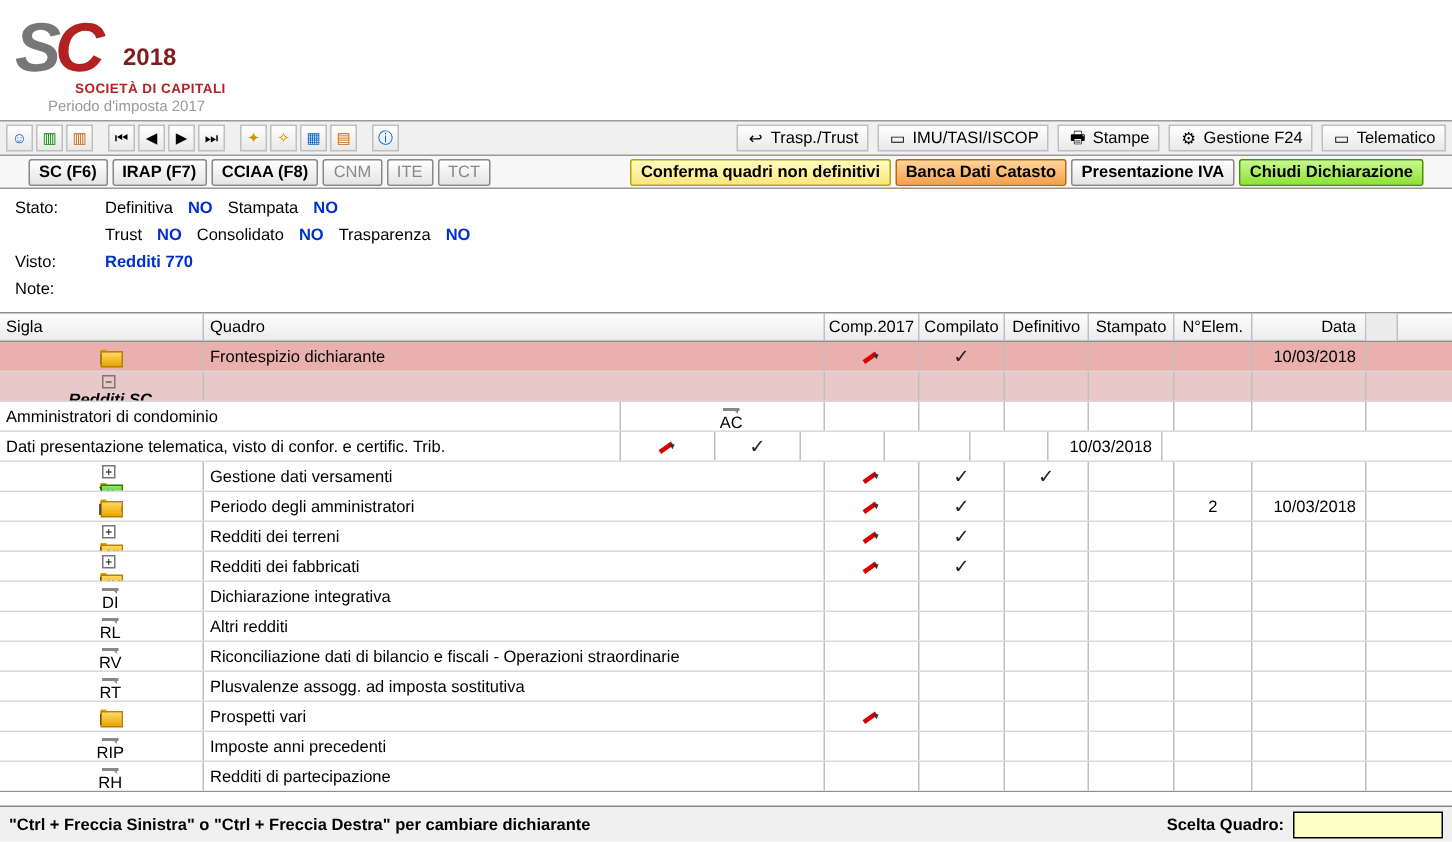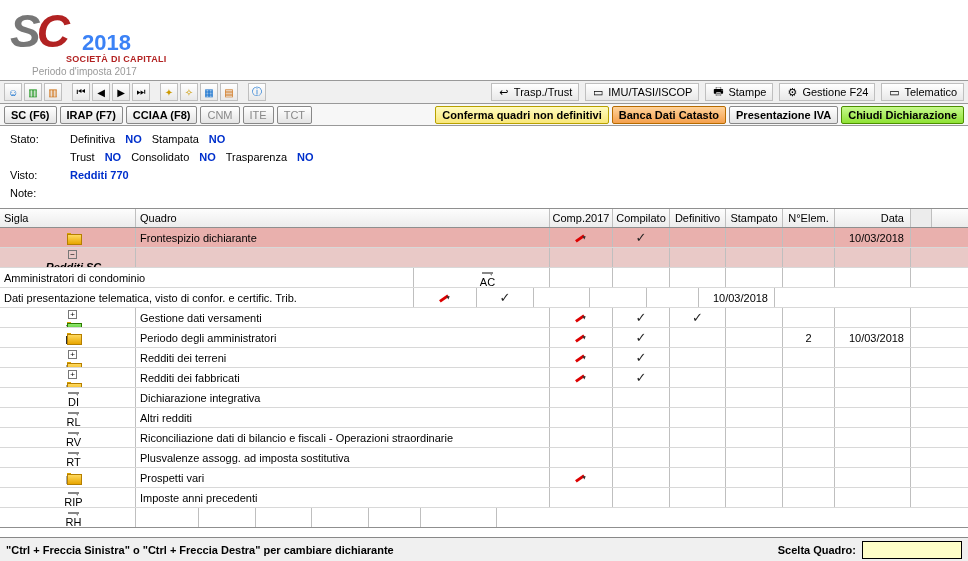--- a/index.html
+++ b/index.html
@@ -25,34 +25,34 @@
   .logo-sc {
     font-size: 46px;
     font-weight: bold;
     font-style: italic;
     letter-spacing: -4px;
     display: inline-block;
   }
   .logo-s { color: #777; }
   .logo-c { color: #b22222; }
   .logo-year {
-    color: #3b82f6;
-    font-size: 22px;
+    color: #7f1d1d;
+    font-size: 16px;
     font-weight: bold;
     position: absolute;
     top: 26px;
     left: 72px;
   }
   .logo-sub {
     color: #b22222;
     font-size: 9px;
     font-weight: bold;
     position: absolute;
     top: 50px;
-    left: 56px;
+    left: 40px;
     letter-spacing: 0.3px;
   }
   .logo-period {
     color: #999;
     font-size: 10px;
     position: absolute;
     top: 62px;
     left: 22px;
   }
   .toolbar1 {
@@ -91,21 +91,21 @@
   .tb-label-btn .ico, .tabbtn .ico {
     width: 12px; height: 12px;
     display: inline-flex; align-items:center; justify-content:center;
   }
   .toolbar-right-group {
     display: flex; gap: 6px; margin-left: auto;
   }
   .tabbar {
     display: flex;
     gap: 3px;
-    padding: 2px 4px;
+    padding: 2px 19px;
     background: #f7f7f7;
     border-bottom: 1px solid #999;
     height: 22px;
     align-items: center;
   }
   .tabbtn {
     height: 18px;
     padding: 0 6px;
     border: 1px solid #888;
     border-radius: 2px;
@@ -571,20 +571,21 @@
       <div class="td col-stamp"></div>
       <div class="td col-nelem"></div>
       <div class="td col-data"></div>
     </div>
     <div class="trow">
       <div class="td col-sigla">
         <span class="exp-spacer"></span>
         <span class="doc-icon"></span>
         <span class="sigla-text">RH</span>
       </div>
+      <div class="td col-quadro">Redditi di partecipazione</div>
       <div class="td col-comp"></div>
       <div class="td col-compilato"></div>
       <div class="td col-def"></div>
       <div class="td col-stamp"></div>
       <div class="td col-nelem"></div>
       <div class="td col-data"></div>
     </div>
   </div>
 
 <div class="footer">

